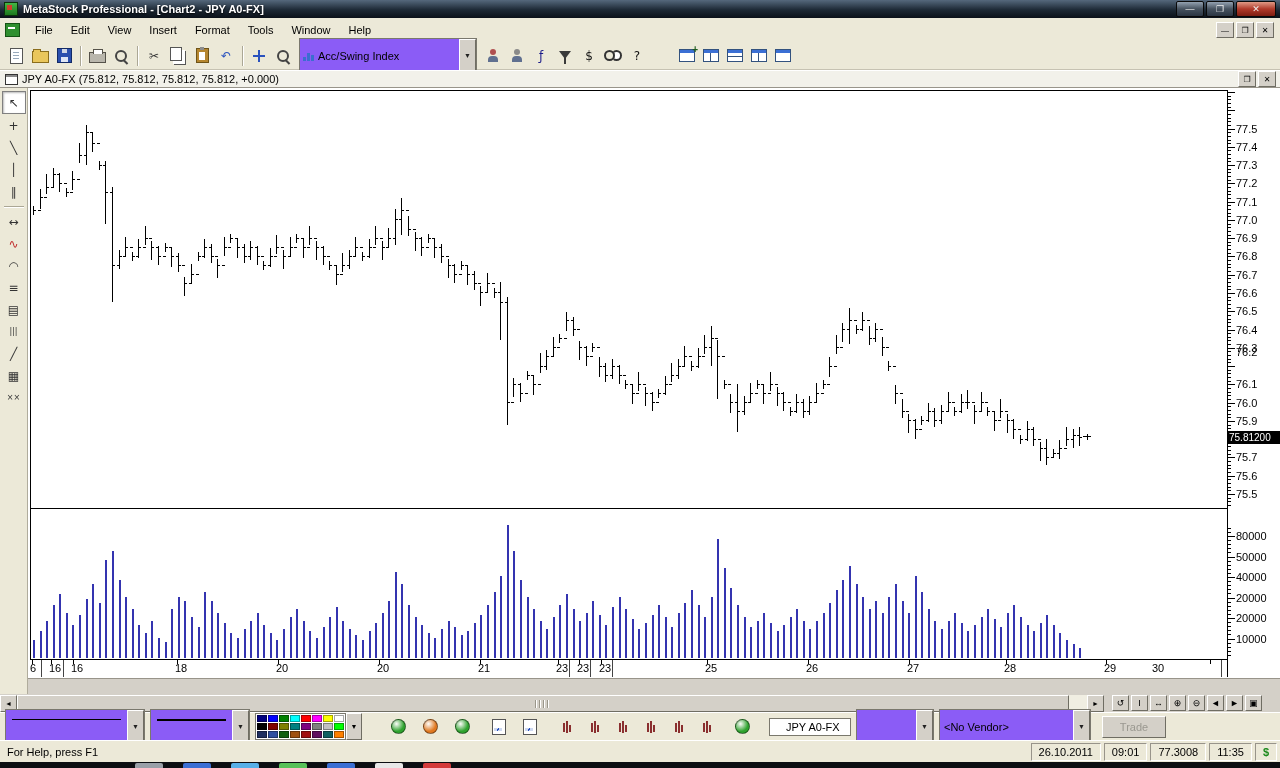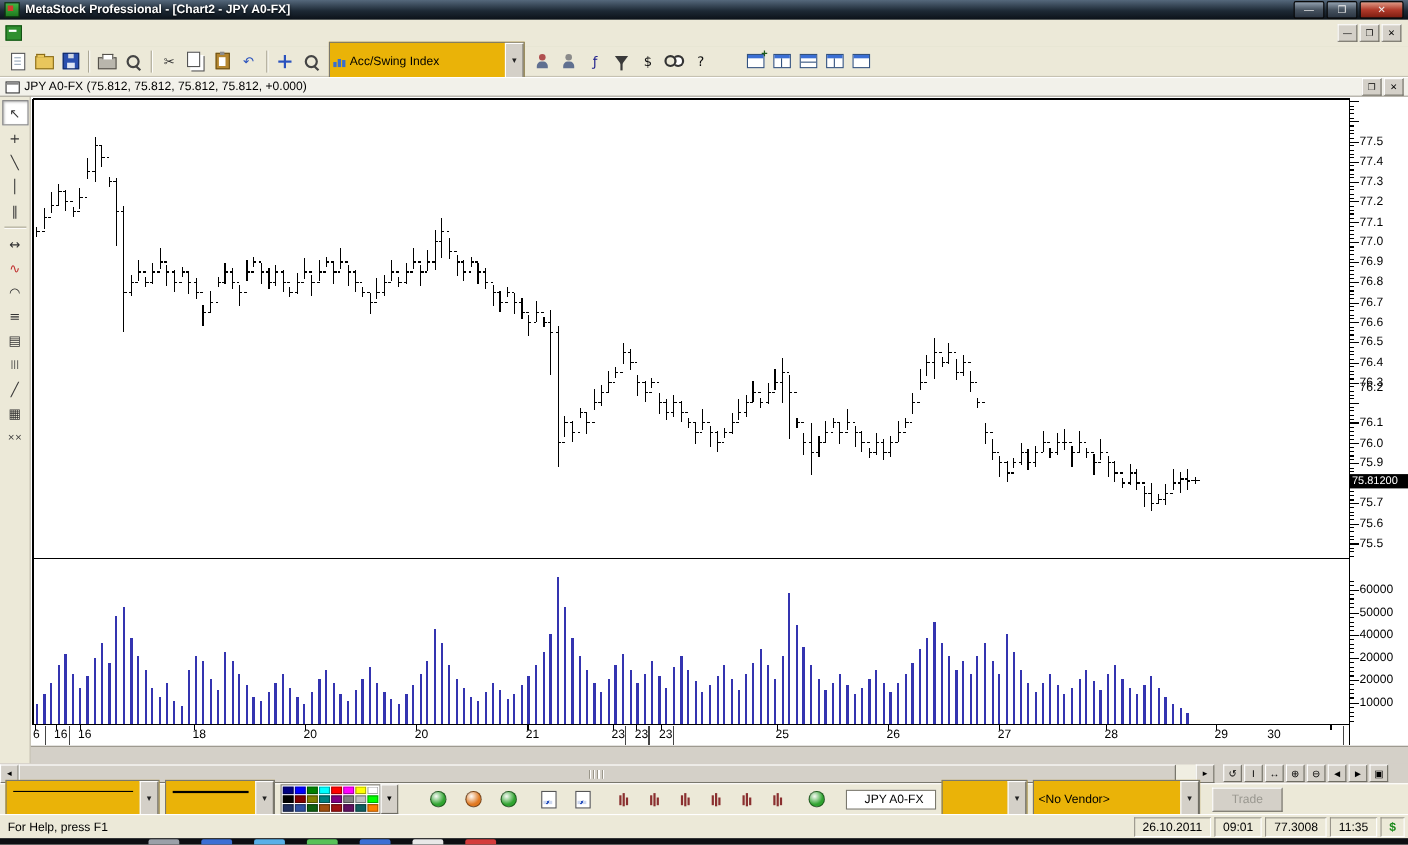--- a/index.html
+++ b/index.html
@@ -29,21 +29,21 @@
   .raised{background:#d4d0c8;border:1px solid;border-color:#fff #6f6d63 #6f6d63 #fff;}
   .mdib{width:16px;height:14px;display:flex;align-items:center;justify-content:center;font-size:8px;}
 
   
   .toolbar{position:absolute;left:0;top:42px;width:1280px;height:28px;background:#ece9d8;
     display:flex;align-items:center;padding-left:4px;border-bottom:1px solid #c6c2b2;box-sizing:border-box;}
   .tbtn{width:24px;height:23px;display:flex;align-items:center;justify-content:center;flex:0 0 auto;}
   .tsep{width:1px;height:20px;background:#aba795;box-shadow:1px 0 0 #fff;margin:0 4px;flex:0 0 auto;}
   .glyph{font-family:"DejaVu Sans",sans-serif;font-size:12px;line-height:1;color:#333;}
 
-  .combo{height:36px;background:#eab308;border:1px solid #7a786d;display:flex;align-items:center;box-sizing:border-box;}
+  .combo{height:36px;background:#8b5cf6;border:1px solid #7a786d;display:flex;align-items:center;box-sizing:border-box;}
   .combo .val{flex:1;padding-left:4px;white-space:nowrap;overflow:hidden;}
   .arrowbox{width:15px;align-self:stretch;display:flex;align-items:center;justify-content:center;
     font-size:7px;color:#222;background:#d4d0c8;border:1px solid;border-color:#fff #6f6d63 #6f6d63 #fff;}
   .ind-combo{width:178px;margin:0 4px;}
   .mini-chart{width:11px;height:11px;margin-left:3px;background:
     linear-gradient(transparent 60%,#3a6ed0 60%) left/3px 100% no-repeat,
     linear-gradient(transparent 30%,#3a6ed0 30%) 4px 0/3px 100% no-repeat,
     linear-gradient(transparent 45%,#3a6ed0 45%) 8px 0/3px 100% no-repeat;}
 
   
@@ -163,20 +163,30 @@
     <div class="title">MetaStock Professional - [Chart2 - JPY A0-FX]</div>
     <div class="winbtns" id="winbtns">
         <div class="winbtn">—</div>
         <div class="winbtn">❐</div>
         <div class="winbtn close">✕</div>
       </div>
   </div>
 
   <div class="menubar">
     <div class="mdi-doc-icon"></div>
+    <div id="menus" style="display:flex;">
+        <div class="menu-item">File</div>
+        <div class="menu-item">Edit</div>
+        <div class="menu-item">View</div>
+        <div class="menu-item">Insert</div>
+        <div class="menu-item">Format</div>
+        <div class="menu-item">Tools</div>
+        <div class="menu-item">Window</div>
+        <div class="menu-item">Help</div>
+      </div>
     <div class="mdi-btns" id="mdibtns">
         <div class="mdib raised">—</div>
         <div class="mdib raised">❐</div>
         <div class="mdib raised">✕</div>
       </div>
   </div>
 
   <div class="toolbar">
     <div id="tb-left" style="display:flex;align-items:center;">
         <div class="tbtn">
@@ -1150,21 +1160,21 @@
       <div class="axlabel" style="top: 235.51px;">76.4</div>
       <div class="axlabel" style="top: 253.78px;">76.3</div>
       <div class="axlabel" style="top: 258px;">76.2</div>
       <div class="axlabel" style="top: 290.32px;">76.1</div>
       <div class="axlabel" style="top: 308.59px;">76.0</div>
       <div class="axlabel" style="top: 326.86px;">75.9</div>
       <div class="axlabel" style="top: 345.13px;">75.8</div>
       <div class="axlabel" style="top: 363.4px;">75.7</div>
       <div class="axlabel" style="top: 381.67px;">75.6</div>
       <div class="axlabel" style="top: 399.94px;">75.5</div>
-      <div class="axlabel" style="top: 442px;">60000</div>
+      <div class="axlabel" style="top: 442px;">80000</div>
       <div class="axlabel" style="top: 462.5px;">50000</div>
       <div class="axlabel" style="top: 483px;">40000</div>
       <div class="axlabel" style="top: 503.5px;">20000</div>
       <div class="axlabel" style="top: 524px;">20000</div>
       <div class="axlabel" style="top: 544.5px;">10000</div>
       <div class="xlabel" style="left: 2px;">6</div>
       <div class="xlabel" style="left: 21px;">16</div>
       <div class="xlabel" style="left: 43px;">16</div>
       <div class="xlabel" style="left: 147px;">18</div>
       <div class="xlabel" style="left: 248px;">20</div>

